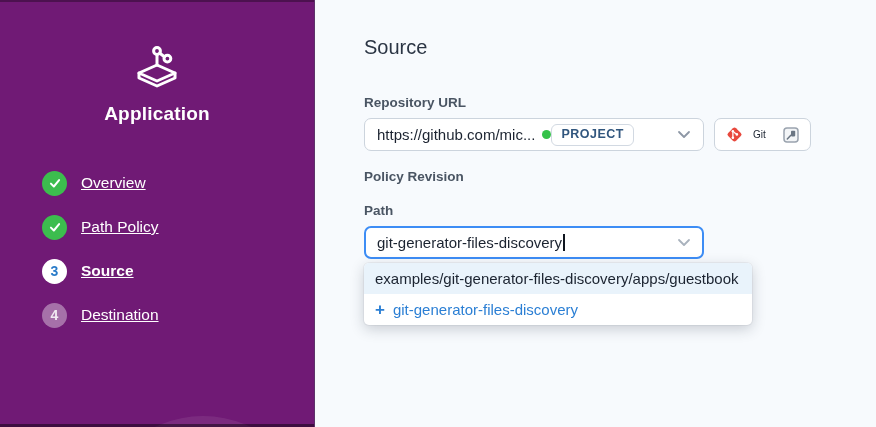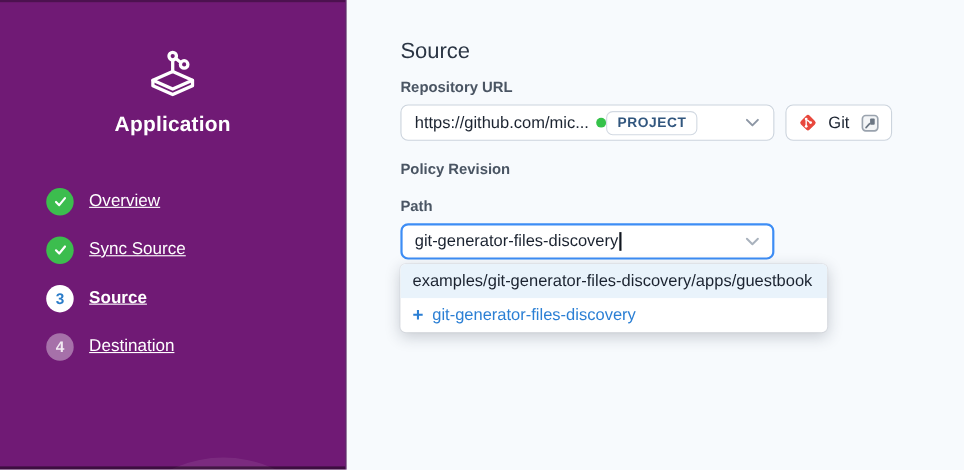--- a/index.html
+++ b/index.html
@@ -53,36 +53,36 @@
   
   .main {
     position: absolute; left: 316px; top: 0; right: 0; bottom: 0;
     background: #f7fafd; padding: 36px 0 0 48px;
   }
   .page-title { font-size: 20px; font-weight: 500; color: #2b3544; line-height: 22px; }
 
   .field-label {
     font-size: 13.5px; font-weight: bold; color: #4a5563; line-height: 17px;
   }
-  .lbl-1 { margin-top: 13px; }
+  .lbl-1 { margin-top: 36px; }
   .lbl-2 { margin-top: 17px; }
   .row { display: flex; align-items: center; gap: 10px; margin-top: 7px; }
 
   .input-box {
     width: 340px; height: 33px; background: #ffffff;
     border: 1px solid #ccd4dd; border-radius: 7px;
     display: flex; align-items: center; padding: 0 12px;
     font-size: 15px; color: #1b2330; position: relative;
   }
   .input-box.focused { border: 2px solid #3d8df5; padding: 0 11px; }
   .side-box {
     width: 97px; height: 33px; background: #ffffff;
     border: 1px solid #ccd4dd; border-radius: 7px;
     display: flex; align-items: center; padding: 0 10px;
-    font-size: 15px; color: #1b2330; cursor: pointer;
+    font-size: 10px; color: #1b2330; cursor: pointer;
   }
   .chev { margin-left: auto; display: flex; align-items: center; cursor: pointer; }
   .dot {
     width: 9px; height: 9px; border-radius: 50%; background: #35c24a;
     margin-left: 7px; flex: 0 0 9px;
   }
   .badge {
     border: 1px solid #d2d9e2; border-radius: 6px;
     padding: 2.5px 9px 3.5px; font-size: 12.5px; font-weight: 600;
     color: #31567e; letter-spacing: 0.5px; white-space: nowrap;
@@ -139,21 +139,21 @@
             </svg>
         </span>
         <span class="step-label">Overview</span>
       </div>
       <div class="step">
         <span class="step-circle done">
           <svg width="14" height="14" viewBox="0 0 24 24" fill="none" stroke="#ffffff" stroke-width="3.4" stroke-linecap="round" stroke-linejoin="round">
               <polyline points="5,13 10,18 19,7"></polyline>
             </svg>
         </span>
-        <span class="step-label">Sync Source</span>
+        <span class="step-label">Path Policy</span>
       </div>
       <div class="step">
         <span class="step-circle active">3</span>
         <span class="step-label bold">Source</span>
       </div>
       <div class="step">
         <span class="step-circle pending">4</span>
         <span class="step-label">Destination</span>
       </div>
     </nav>

